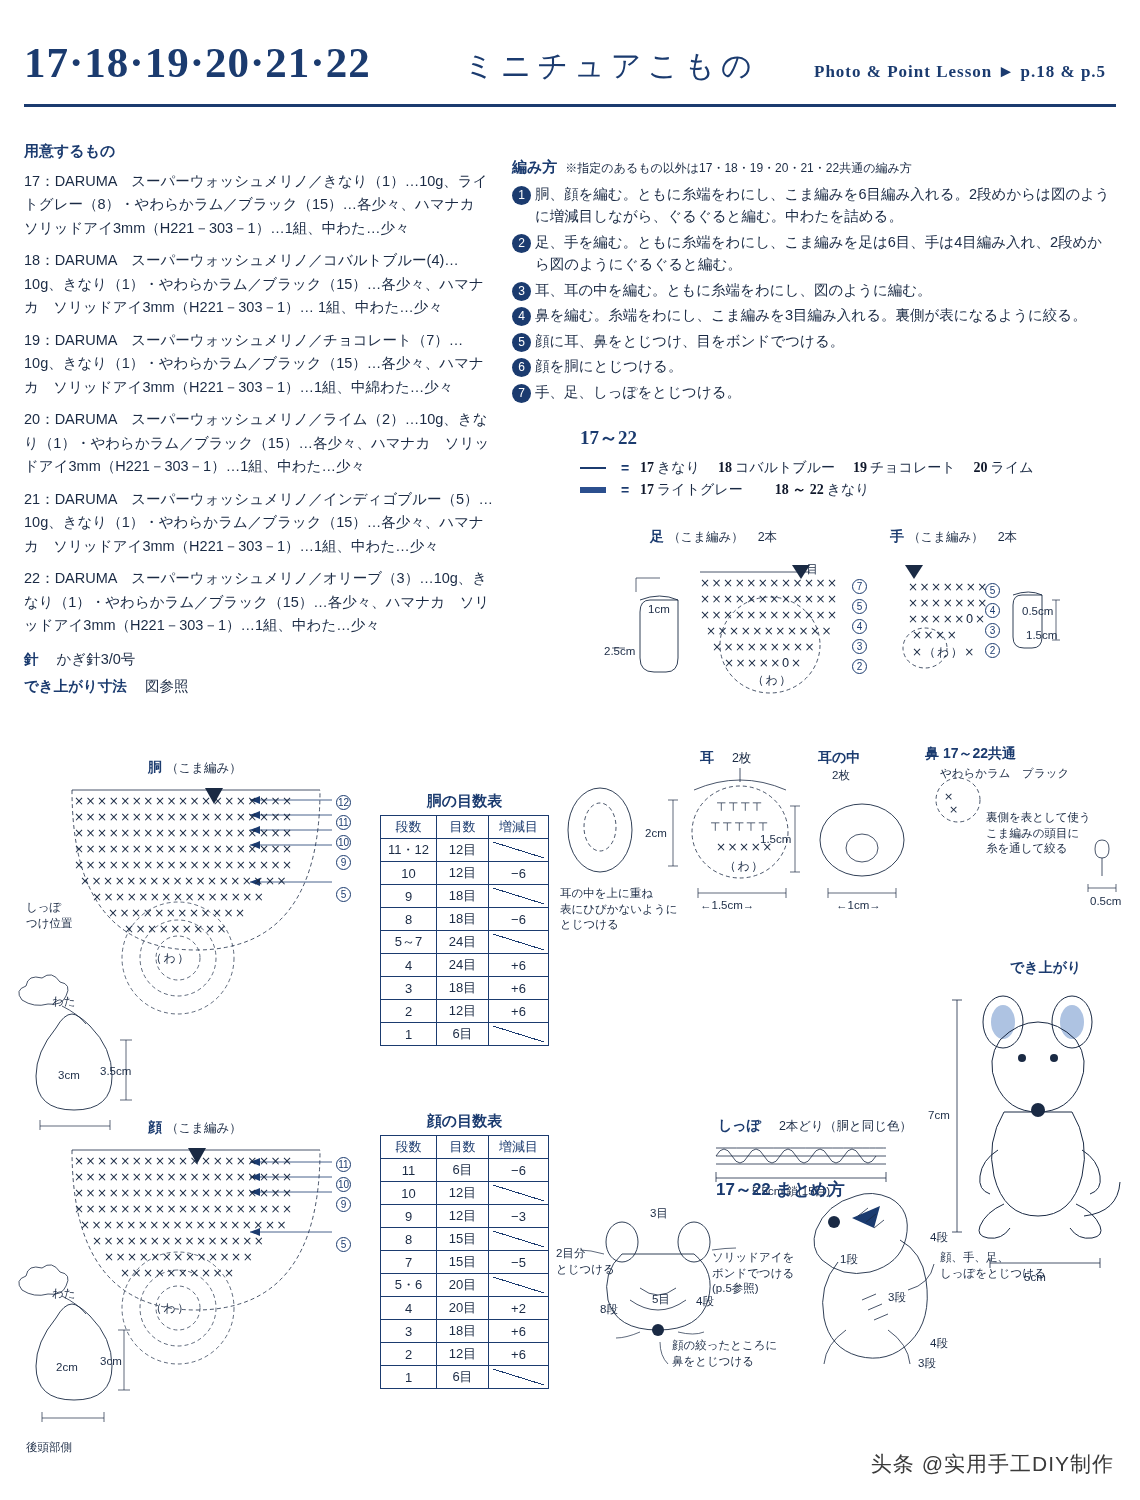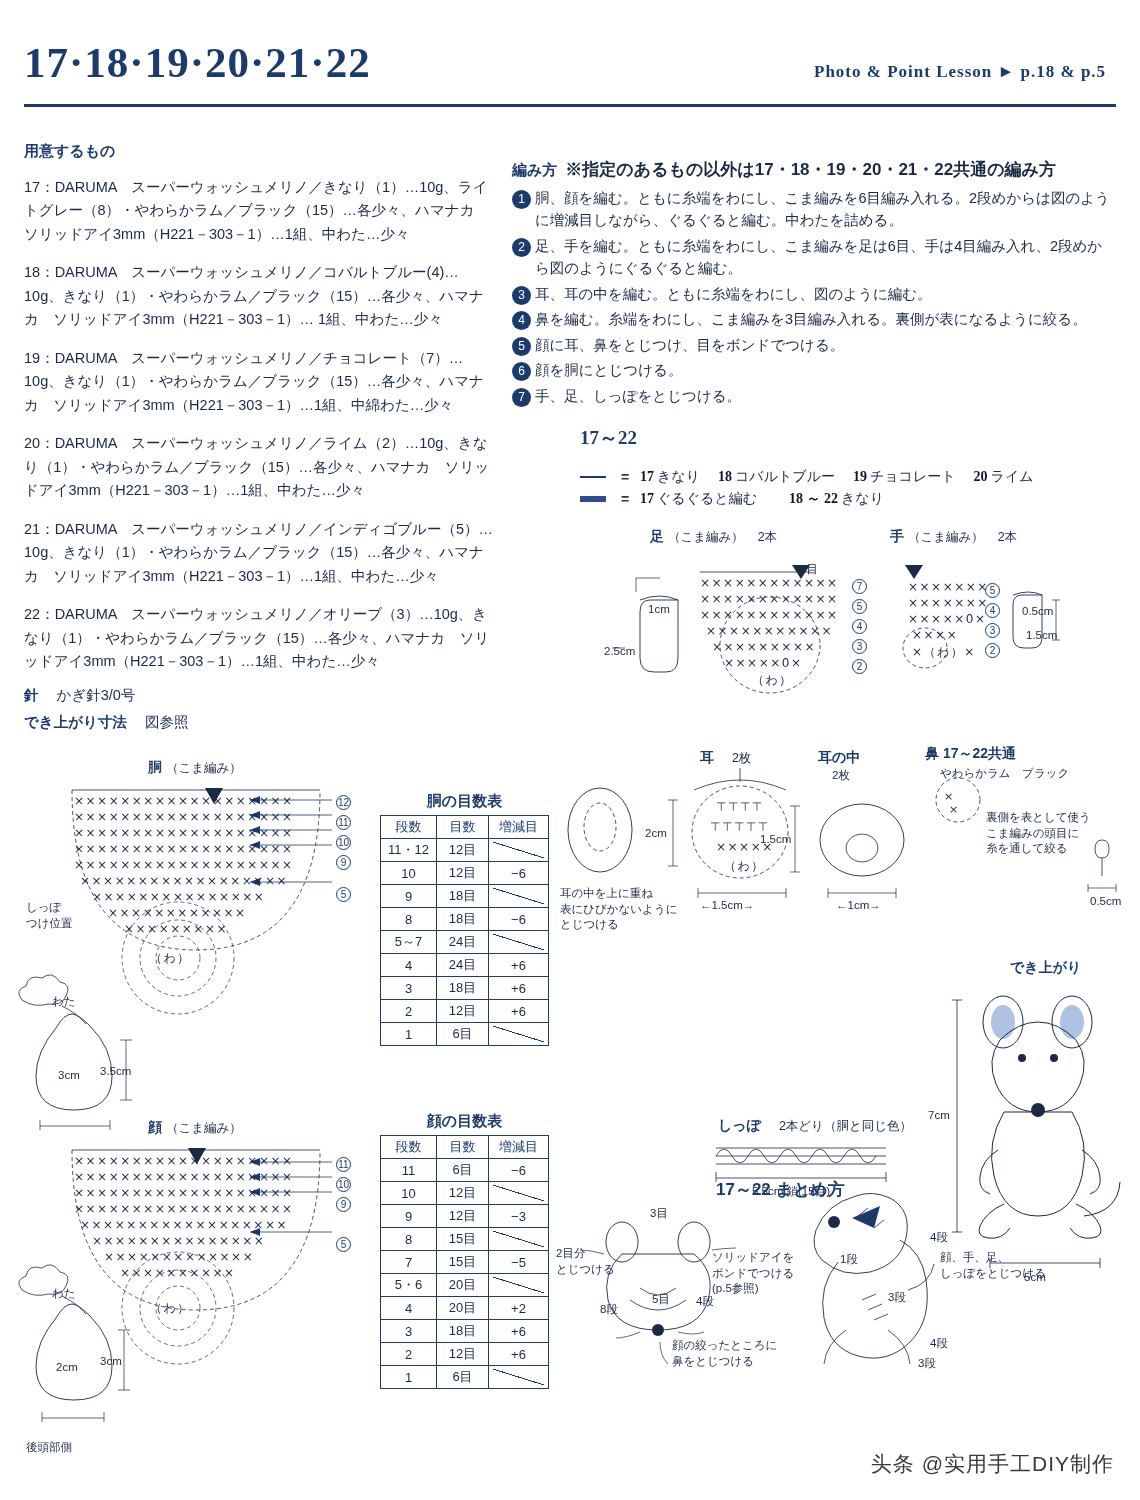--- a/index.html
+++ b/index.html
@@ -35,33 +35,33 @@
     background:#1b3b6f;
   }
 
   
   .sec-title { font-size:15px; color:#1b3b6f; font-weight:bold; }
   .body-txt { font-size:14.5px; line-height:1.62; color:#1a2a44; }
   .blue { color:#1b3b6f; font-weight:bold; }
 
   .col-left { position:absolute; left:24px; top:142px; width:470px; }
   .col-right { position:absolute; left:512px; top:142px; width:604px; }
-  .item { margin:15px 0 0px 0; }
+  .item { margin:9px 0 0px 0; }
 
   .steps { margin-top:6px; }
   .step { display:flex; align-items:flex-start; margin-bottom:3px; font-size:14.5px; line-height:1.55; }
   .step .num {
     display:inline-block; min-width:19px; height:19px; line-height:19px;
     border-radius:50%; background:#1b3b6f; color:#fff; text-align:center;
     font-size:12px; margin-right:4px; margin-top:3px; flex:0 0 auto;
   }
 
   
   .legend { position:absolute; left:580px; top:425px; width:540px; font-size:14px; }
-  .legend-title { font-family:"Liberation Serif", serif; font-weight:bold; font-size:19px; color:#1b3b6f; margin-bottom:17px; }
+  .legend-title { font-family:"Liberation Serif", serif; font-weight:bold; font-size:19px; color:#1b3b6f; margin-bottom:8px; }
   .legend-row { display:flex; align-items:center; margin-bottom:4px; }
   .legend-mark { width:22px; text-align:center; color:#1b3b6f; font-weight:bold; margin-right:4px;}
   .lg { margin-right:18px; }
   .lgn { font-family:"Liberation Serif", serif; font-weight:bold; color:#0f172a; margin-right:3px; }
 
   
   .tbl-wrap { position:absolute; }
   .tbl-title { font-size:15px; color:#1b3b6f; font-weight:bold; margin-bottom:4px; text-align:center; }
   table.cnt { border-collapse:collapse; font-size:13px;padding-left:23px; }
   table.cnt td, table.cnt th {
@@ -97,20 +97,21 @@
     font-family:"Liberation Sans", sans-serif;
   }
 </style>
 </head>
 <body>
 
 <div class="page">
 
   <div class="header">
     <div class="hdr-nums">17·18·19·20·21·22</div>
+    <div class="hdr-title">ミニチュアこもの</div>
     <div class="hdr-sub">Photo &amp; Point Lesson ► p.18 &amp; p.5</div>
     <div class="hdr-rule"></div>
   </div>
 
   <div class="col-left">
     <div class="sec-title">用意するもの</div>
     <div class="body-txt" style="margin-top:4px;">
       <p class="item">17：DARUMA　スーパーウォッシュメリノ／きなり（1）…10g、ライトグレー（8）・やわらかラム／ブラック（15）…各少々、ハマナカ　ソリッドアイ3mm（H221－303－1）…1組、中わた…少々</p>
       <p class="item">18：DARUMA　スーパーウォッシュメリノ／コバルトブルー(4)…10g、きなり（1）・やわらかラム／ブラック（15）…各少々、ハマナカ　ソリッドアイ3mm（H221－303－1）… 1組、中わた…少々</p>
       <p class="item">19：DARUMA　スーパーウォッシュメリノ／チョコレート（7）…10g、きなり（1）・やわらかラム／ブラック（15）…各少々、ハマナカ　ソリッドアイ3mm（H221－303－1）…1組、中綿わた…少々</p>
@@ -124,21 +125,21 @@
     </div>
     <div style="margin-top:8px; font-size:14.5px;">
       <span class="blue">でき上がり寸法</span>
       <span style="margin-left:14px;">図参照</span>
     </div>
   </div>
 
   <div class="col-right">
     <div style="display:flex; align-items:baseline;margin-top:16px;">
       <span class="sec-title">編み方</span>
-      <span style="font-size:17px; margin-left:8px;font-weight:bold;">※指定のあるもの以外は17・18・19・20・21・22共通の編み方</span>
+      <span style="font-size:12px; margin-left:8px;">※指定のあるもの以外は17・18・19・20・21・22共通の編み方</span>
     </div>
     <div class="steps">
       <div class="step">
           <span class="num">1</span>
           <span>胴、顔を編む。ともに糸端をわにし、こま編みを6目編み入れる。2段めからは図のように増減目しながら、ぐるぐると編む。中わたを詰める。</span>
         </div>
       <div class="step">
           <span class="num">2</span>
           <span>足、手を編む。ともに糸端をわにし、こま編みを足は6目、手は4目編み入れ、2段めから図のようにぐるぐると編む。</span>
         </div>
@@ -171,21 +172,21 @@
       <span style="display:inline-block;width:26px;border-top:2px solid #1b3b6f;margin-right:8px;"></span>
       <span class="legend-mark">=</span>
       <span class="lg"><span class="lgn">17</span><span>きなり</span></span>
       <span class="lg"><span class="lgn">18</span><span>コバルトブルー</span></span>
       <span class="lg"><span class="lgn">19</span><span>チョコレート</span></span>
       <span class="lg"><span class="lgn">20</span><span>ライム</span></span>
     </div>
     <div class="legend-row" style="margin-top:4px;">
       <span style="display:inline-block;width:26px;height:6px;background:#2b4f8e;margin-right:8px;"></span>
       <span class="legend-mark">=</span>
-      <span class="lg"><span class="lgn">17</span><span>ぐるぐると編む</span></span>
+      <span class="lg"><span class="lgn">17</span><span>ライトグレー</span></span>
       <span class="lg" style="margin-left:14px;"><span class="lgn">18 ～ 22</span><span>きなり</span></span>
     </div>
   </div>
 
   <div class="lbl-b" style="left:650px; top:527px;">
     <span>足</span>
     <span style="font-size:12.5px;font-weight:normal;color:#1a2a44;">（こま編み）</span>
     <span style="font-size:12.5px;font-weight:normal;color:#1a2a44;margin-left:10px;">2本</span>
   </div>
   <div class="lbl-b" style="left:890px; top:527px;">

